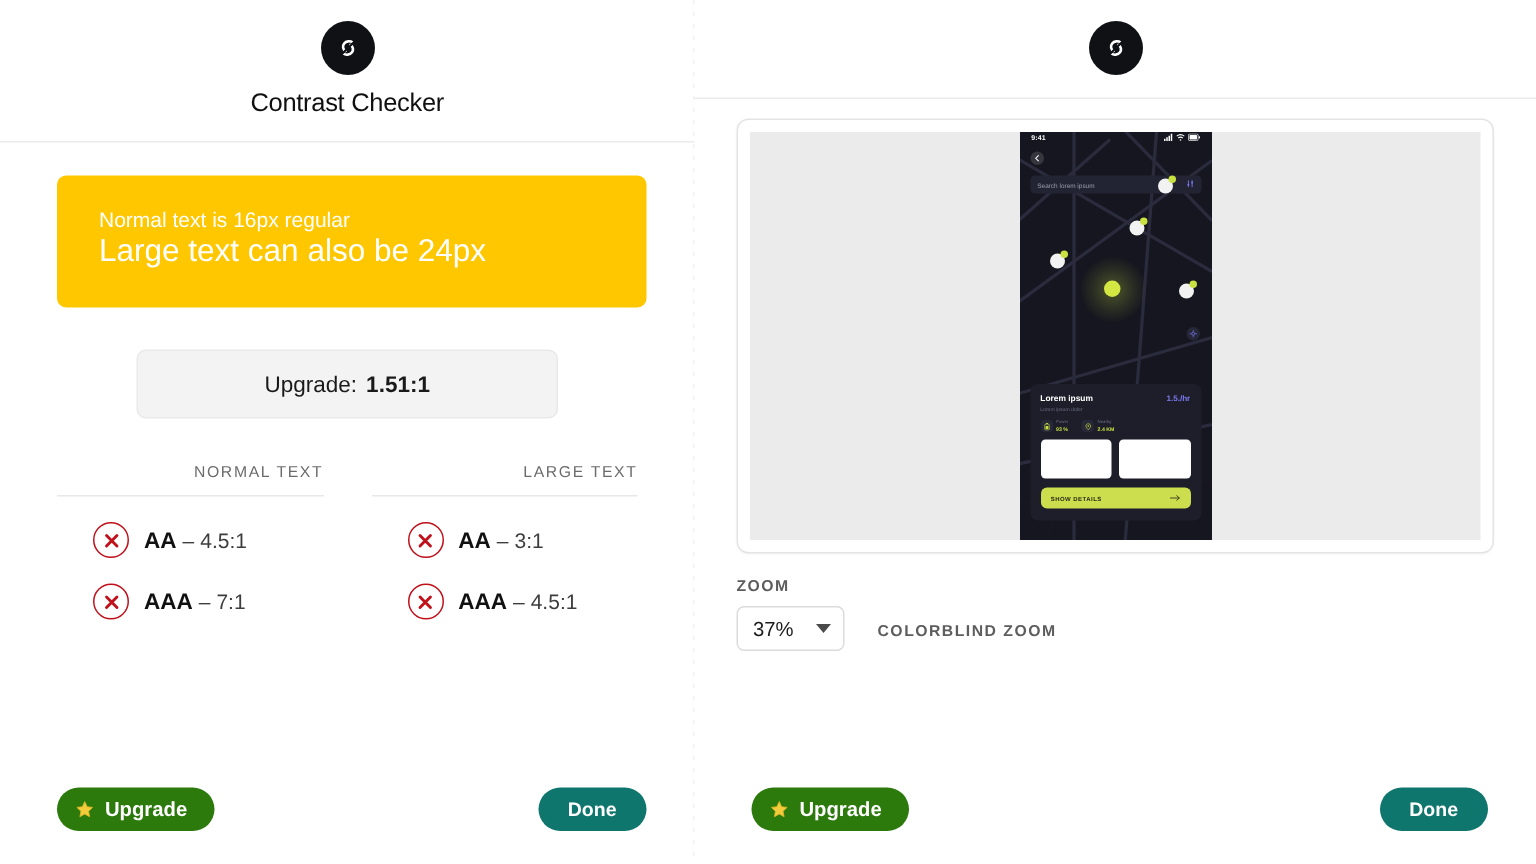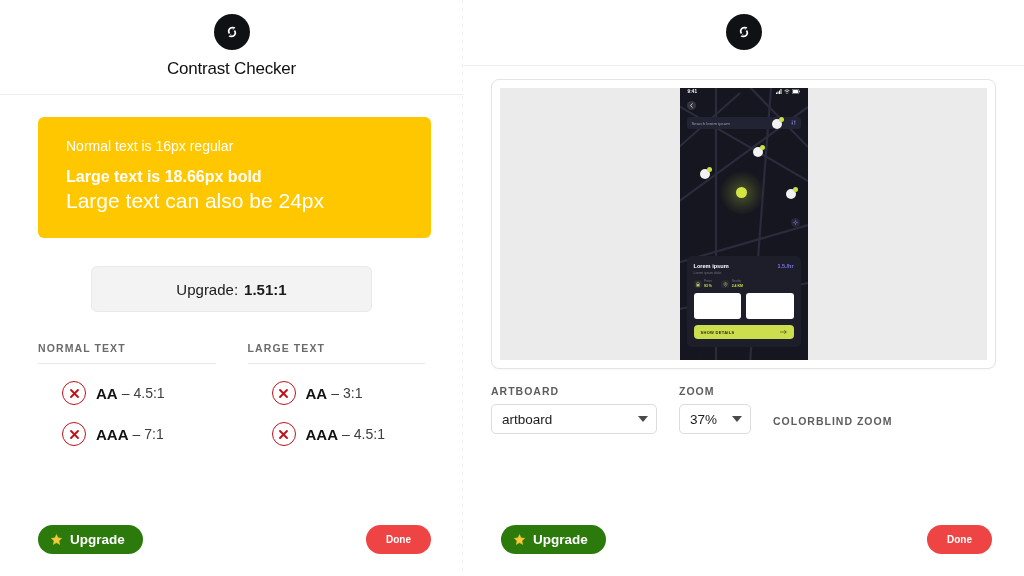--- a/index.html
+++ b/index.html
@@ -96,24 +96,24 @@
   .contrast-label { font-weight: normal; }
   .contrast-value { font-weight: bold; margin-left: 6px; }
 
   .cols {
     display: flex;
     margin: 30px 38px 0 38px;
     gap: 32px;
   }
   .col { flex: 1; }
   .col-head {
-    text-align: left;
+    text-align: right;
     font-size: 10.5px;
     letter-spacing: 1.1px;
-    font-weight: bold;
+    font-weight: normal;
     color: #6b6b6b;
   }
   .col-rule {
     height: 1px;
     background: #e8e8e8;
     margin-top: 9px;
   }
   .crit {
     display: flex;
     align-items: center;
@@ -172,26 +172,26 @@
     background: #2b7a0b;
     color: #ffffff;
     border-radius: 999px;
     height: 29px;
     padding: 0 18px 0 12px;
     font-size: 13.5px;
     font-weight: bold;
   }
   .btn-upgrade .star { margin-right: 7px; display: flex; }
   .btn-done {
-    background: #ef4444;
+    background: #0f766e;
     color: #ffffff;
     border-radius: 999px;
     height: 29px;
     padding: 0 20px;
-    font-size: 10px;
+    font-size: 13px;
     font-weight: bold;
   }
 
   
   .preview-outer {
     margin: 13px 28px 0 28px;
     background: #ffffff;
     border: 1px solid #e4e4e4;
     border-radius: 8px;
     padding: 8px;
@@ -394,21 +394,20 @@
           <path d="M8.6 16.0 C10.4 17.4 13.4 17.1 14.8 15.3 C16.3 13.4 15.7 10.8 13.7 9.8" stroke="#ffffff" stroke-width="1.9" fill="none" stroke-linecap="round"></path>
           <path d="M7.4 16.6 L16.6 7.4" stroke="#0f1115" stroke-width="1.6" stroke-linecap="round"></path>
         </svg>
       </div>
       <div class="plugin-title">Contrast Checker</div>
       <div class="head-rule"></div>
     </div>
 
     <div class="swatch">
       <div class="sw-line sw-normal">Normal text is 16px regular</div>
-      <div class="sw-line sw-bold">Large text is 18.66px bold</div>
       <div class="sw-line sw-big">Large text can also be 24px</div>
     </div>
 
     <div class="contrast-box">
       <span class="contrast-label">Upgrade:</span>
       <span class="contrast-value">1.51:1</span>
     </div>
 
     <div class="cols">
 
@@ -625,27 +624,20 @@
                 </svg>
               </span>
             </div>
           </div>
         </div>
 
       </div>
     </div>
 
     <div class="controls">
-      <div class="ctrl-artboard">
-        <div class="ctrl-label">ARTBOARD</div>
-        <div class="select">
-          <span>artboard</span>
-          <span class="caret"></span>
-        </div>
-      </div>
 
       <div class="ctrl-zoom">
         <div class="ctrl-label">ZOOM</div>
         <div class="select">
           <span>37%</span>
           <span class="caret"></span>
         </div>
       </div>
 
       <div class="ctrl-type">

